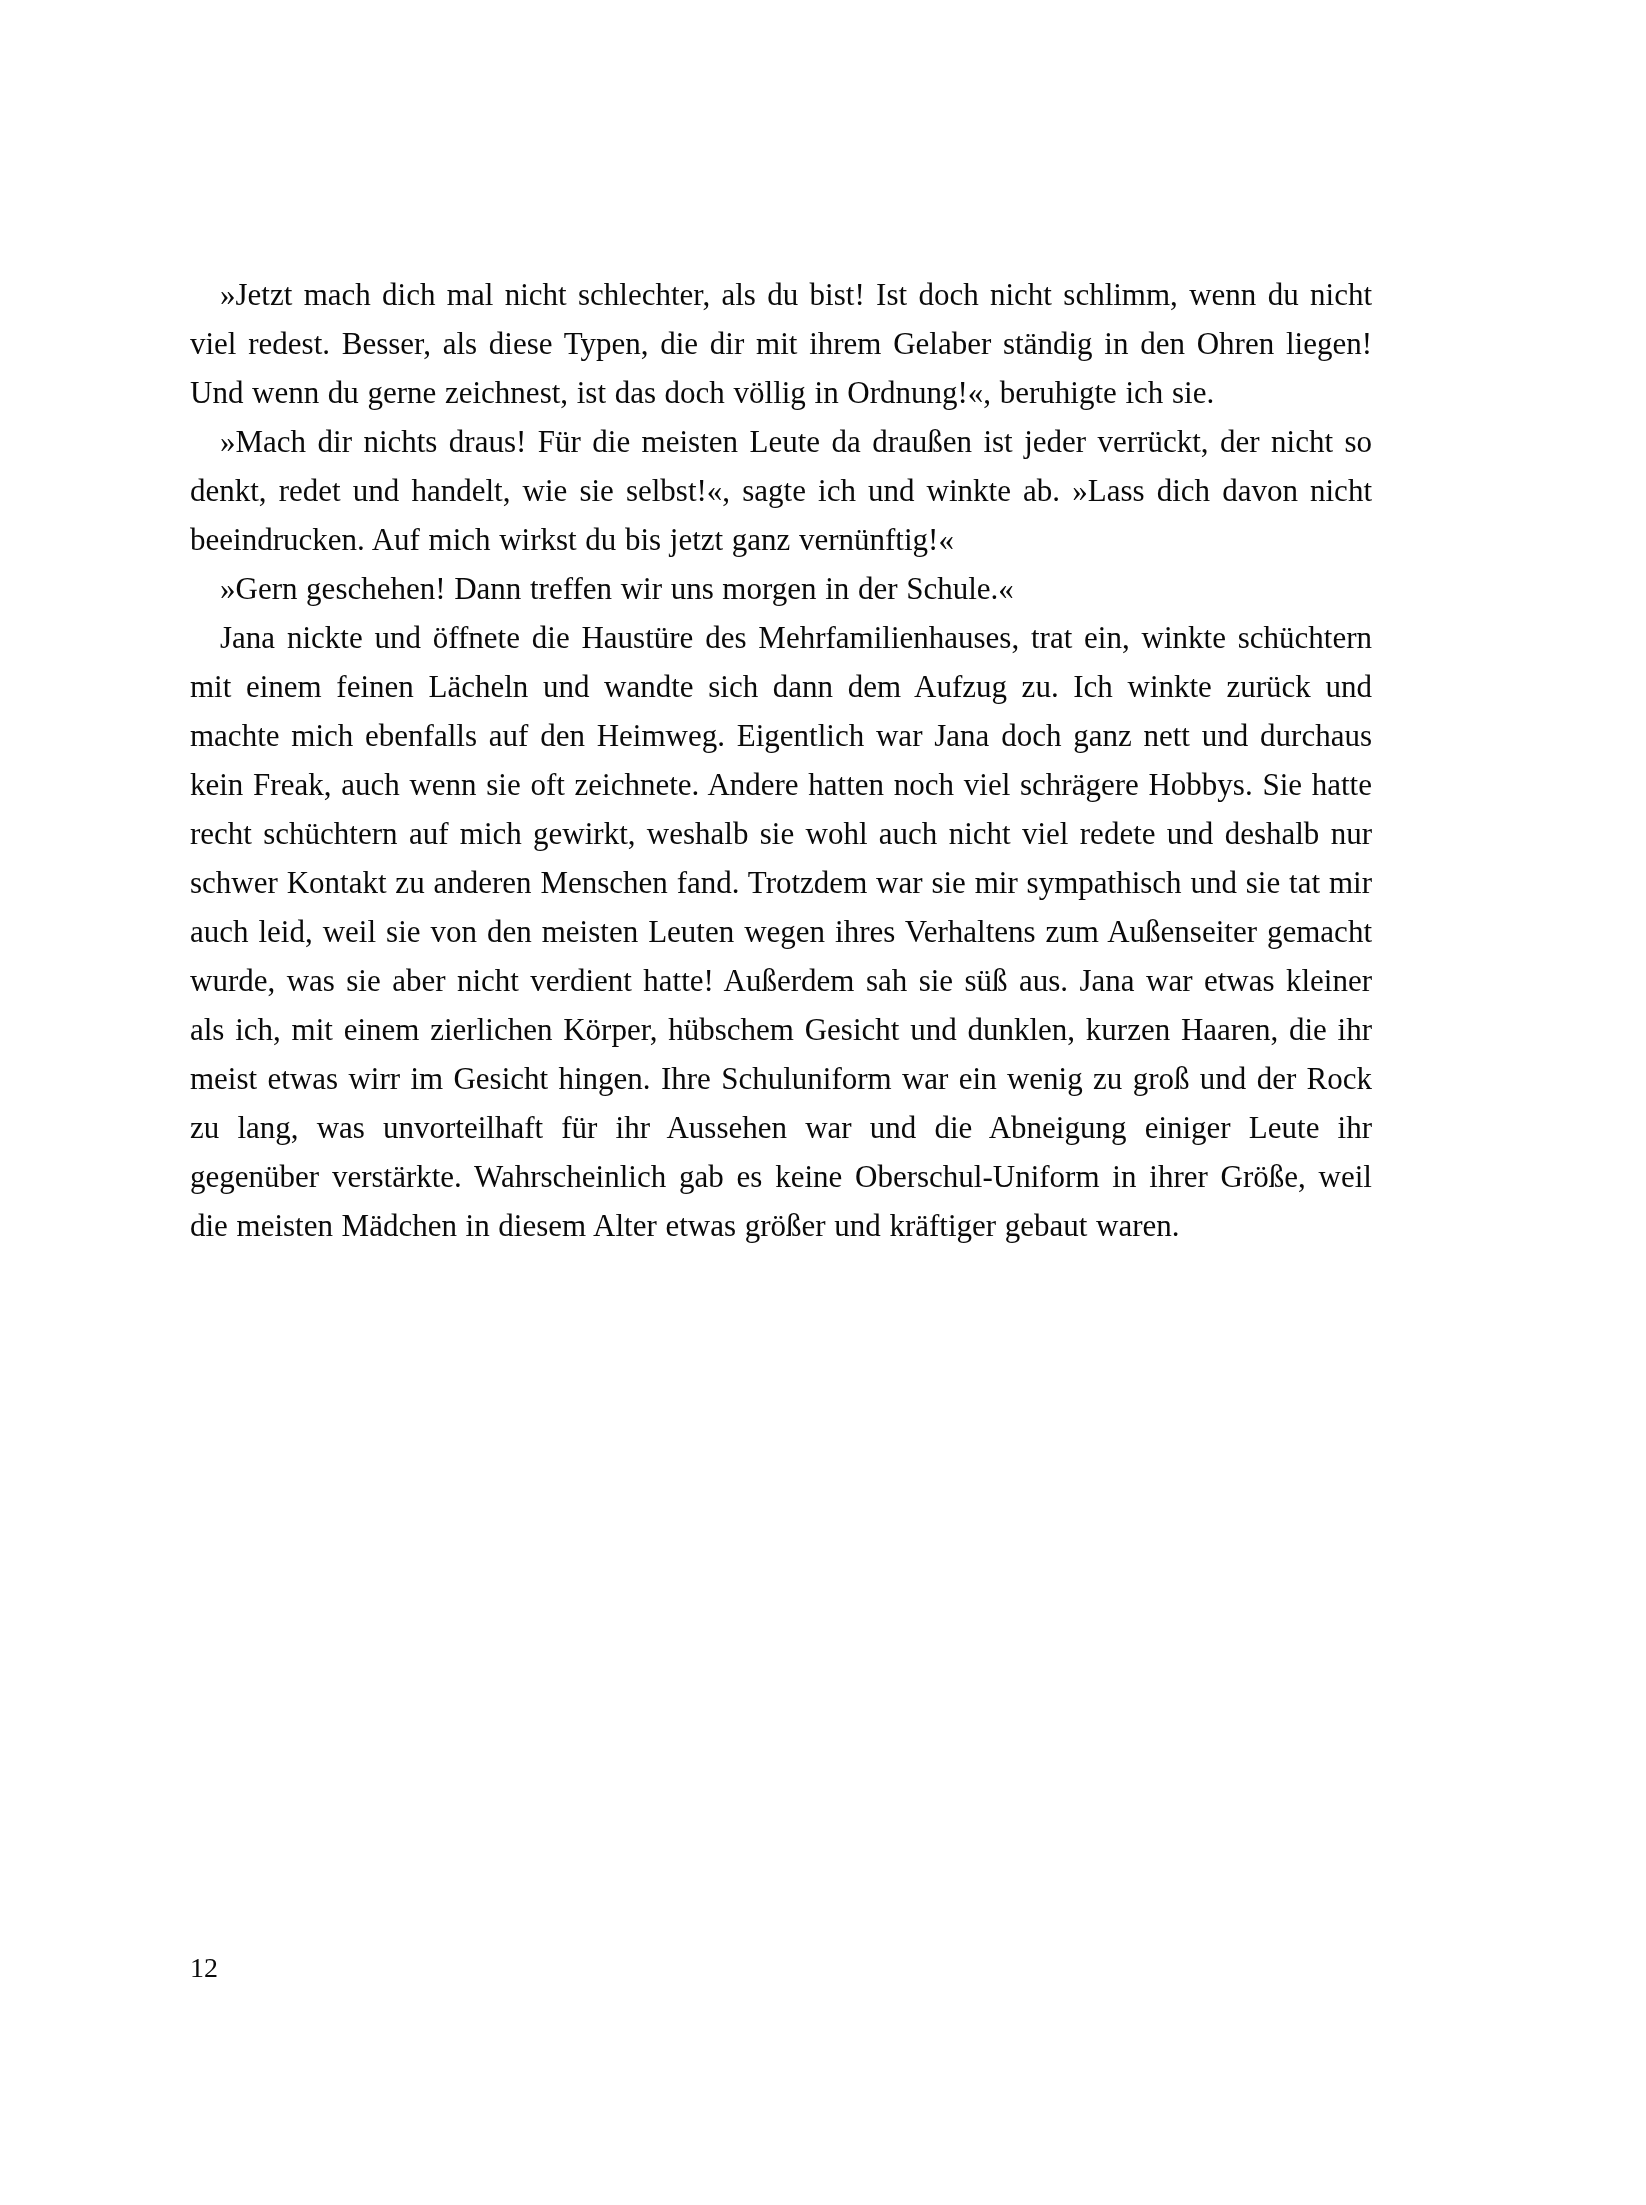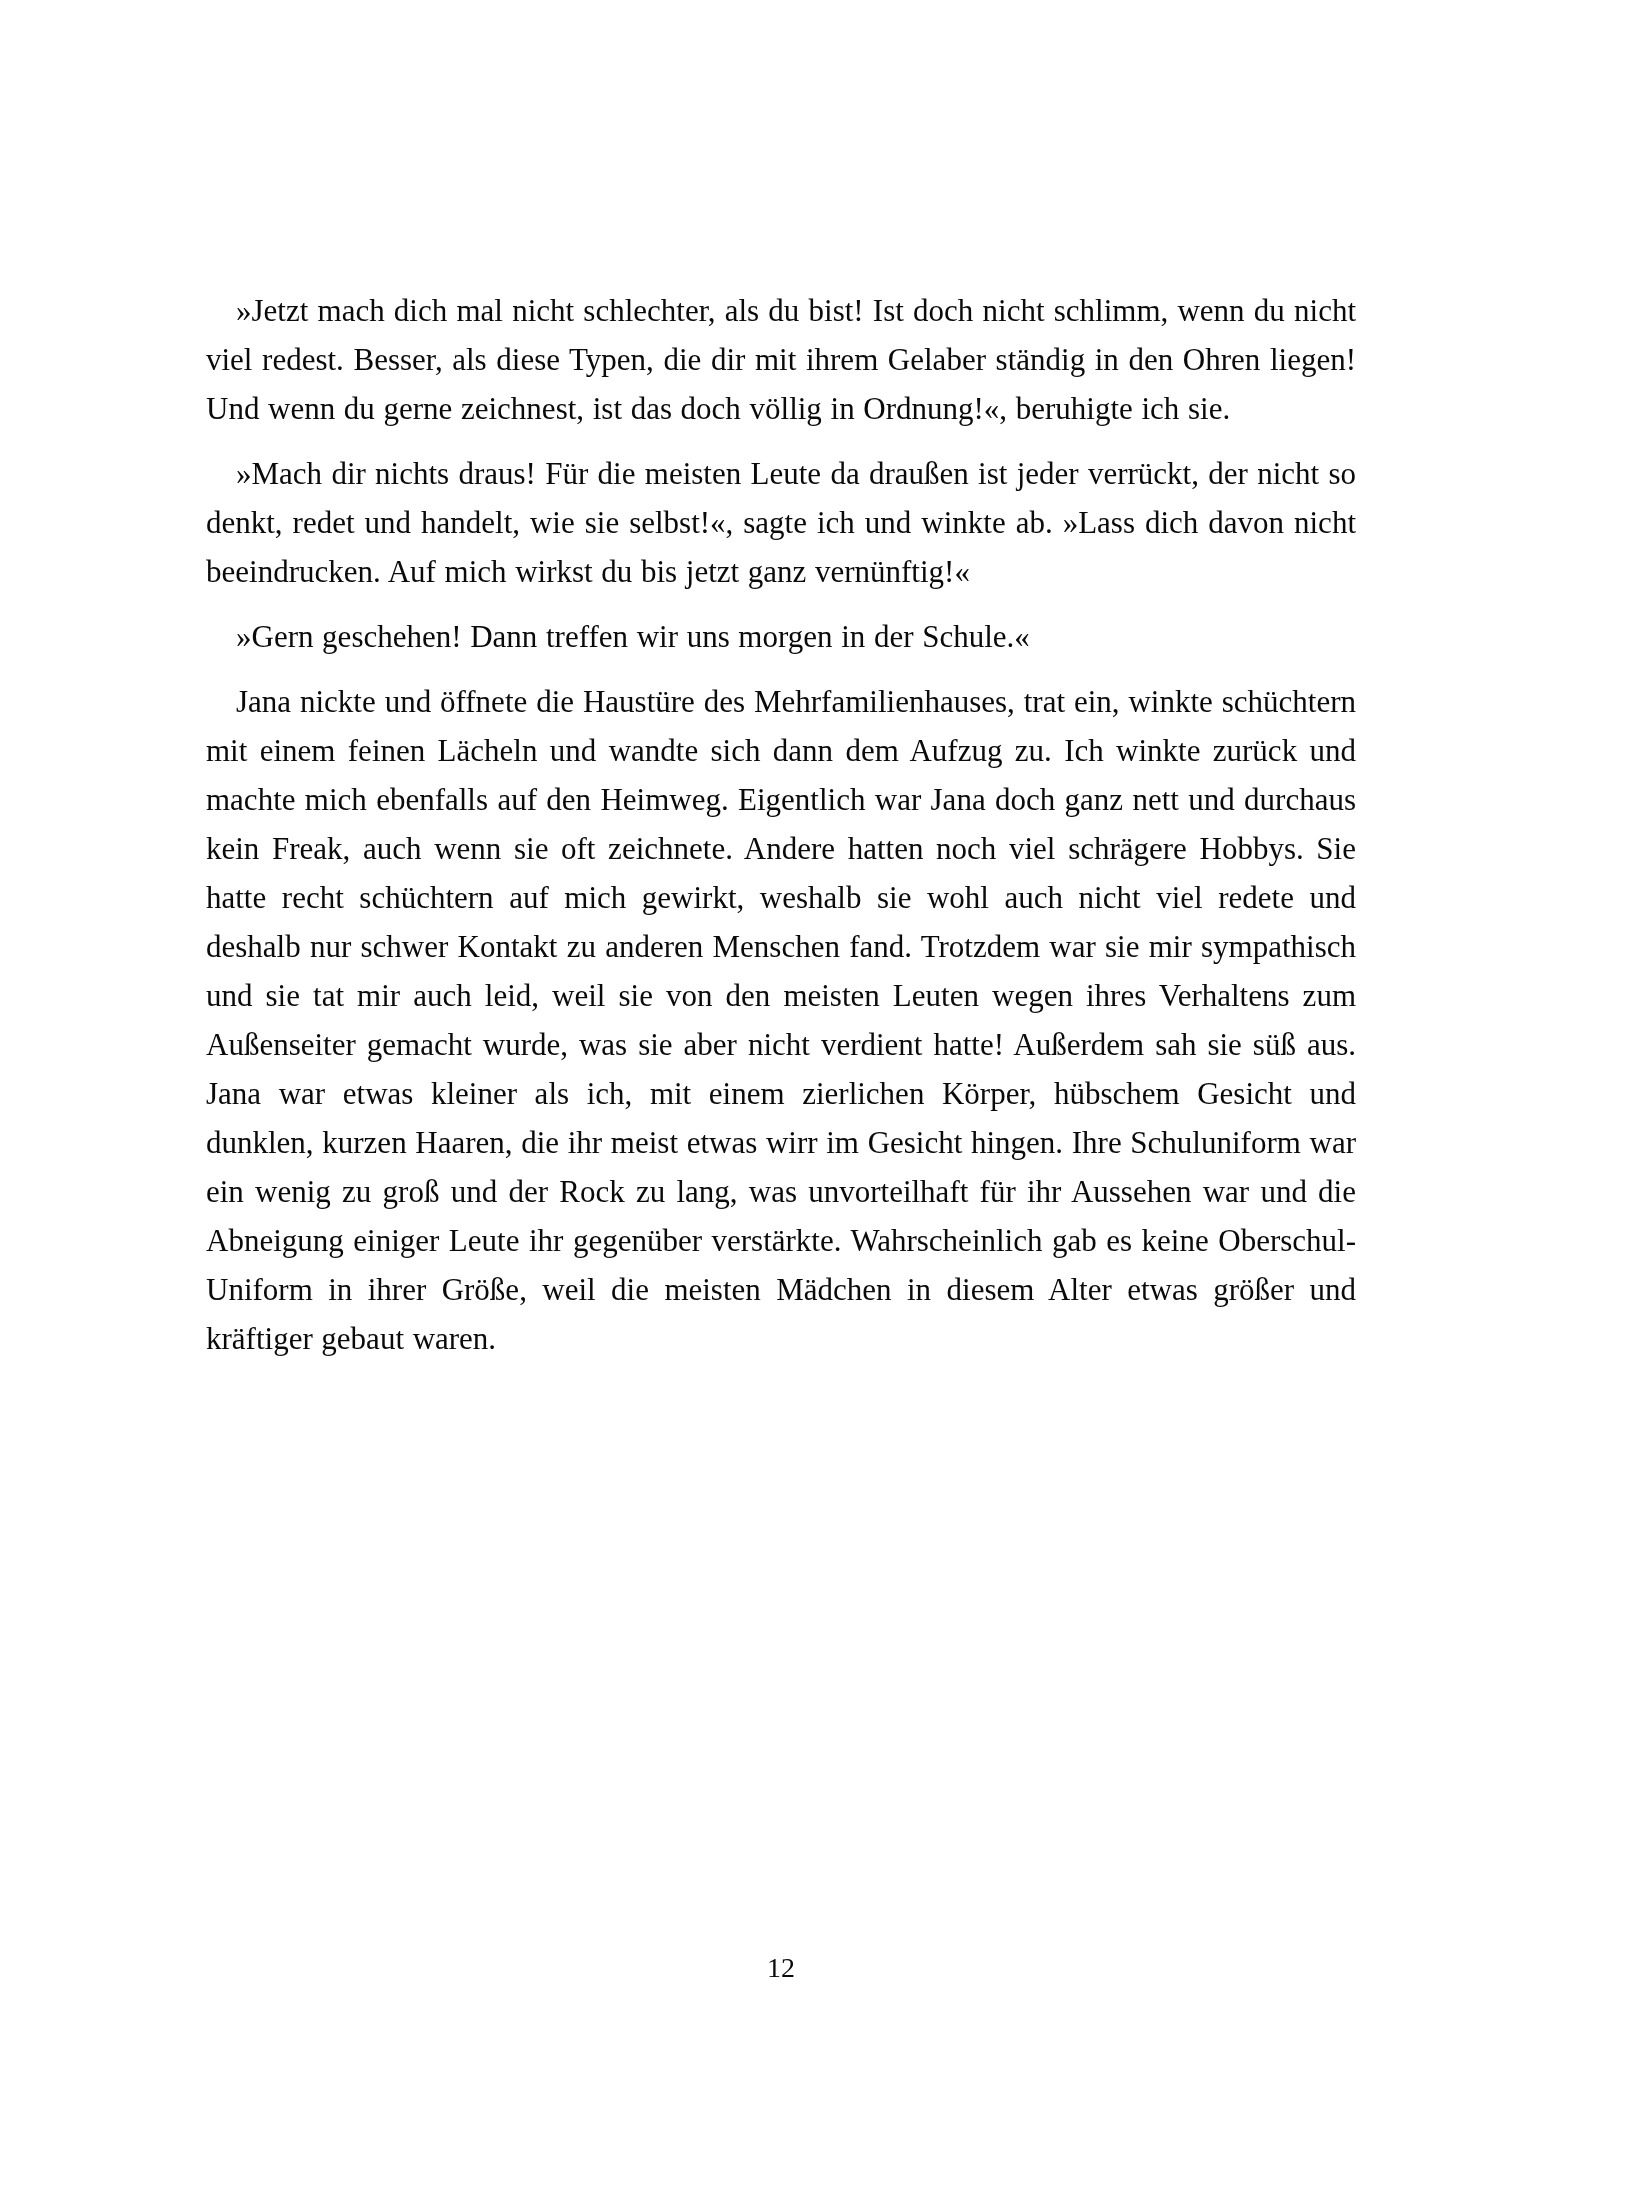--- a/index.html
+++ b/index.html
@@ -22,30 +22,30 @@
     top: 270px;
     width: 1182px;
     font-size: 31px;
     line-height: 49px;
     text-align: justify;
     hyphens: auto;
     -webkit-hyphens: auto;
     word-spacing: 0.9px;
   }
   .text-block p.para {
-    margin: 16px;
+    margin: 0;
     padding: 0;
     text-indent: 30px;
   }
   .page-number {
     position: absolute;
     left: 190px;
     top: 1954px;
     width: 1182px;
-    text-align: center;
+    text-align: left;
     font-size: 28px;
     line-height: 1;
   }
 </style>
 </head>
 <body>
 
 <div class="page">
   <div class="text-block">
       <p class="para" lang="de">»Jetzt mach dich mal nicht schlechter, als du bist! Ist doch nicht schlimm, wenn du nicht viel redest. Besser, als diese Typen, die dir mit ihrem Gelaber ständig in den Ohren liegen! Und wenn du gerne zeichnest, ist das doch völlig in Ordnung!«, beruhigte ich sie.</p>

